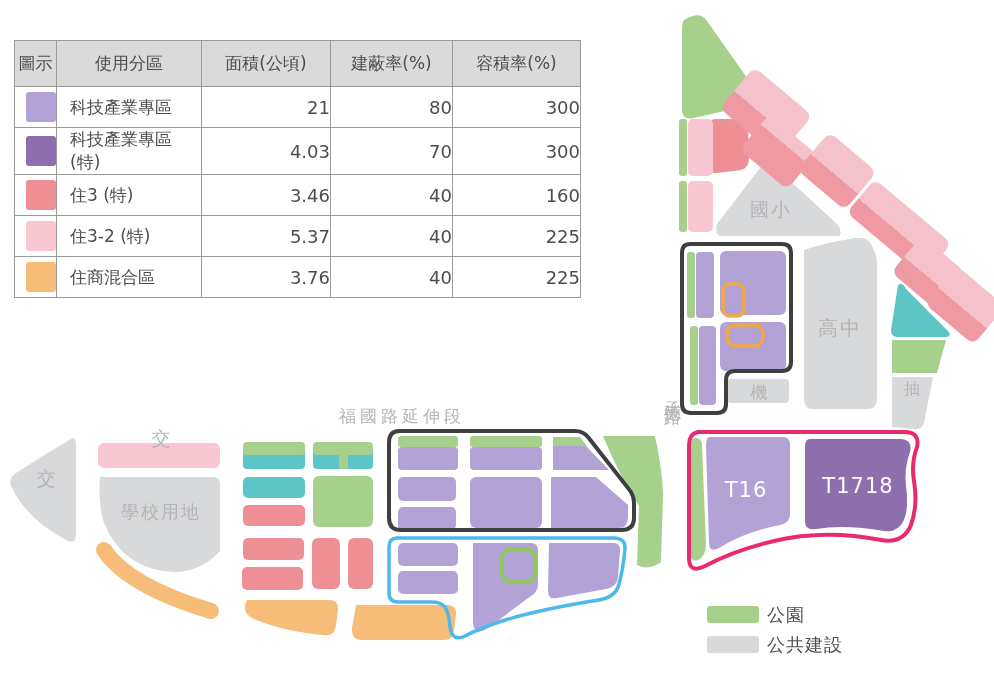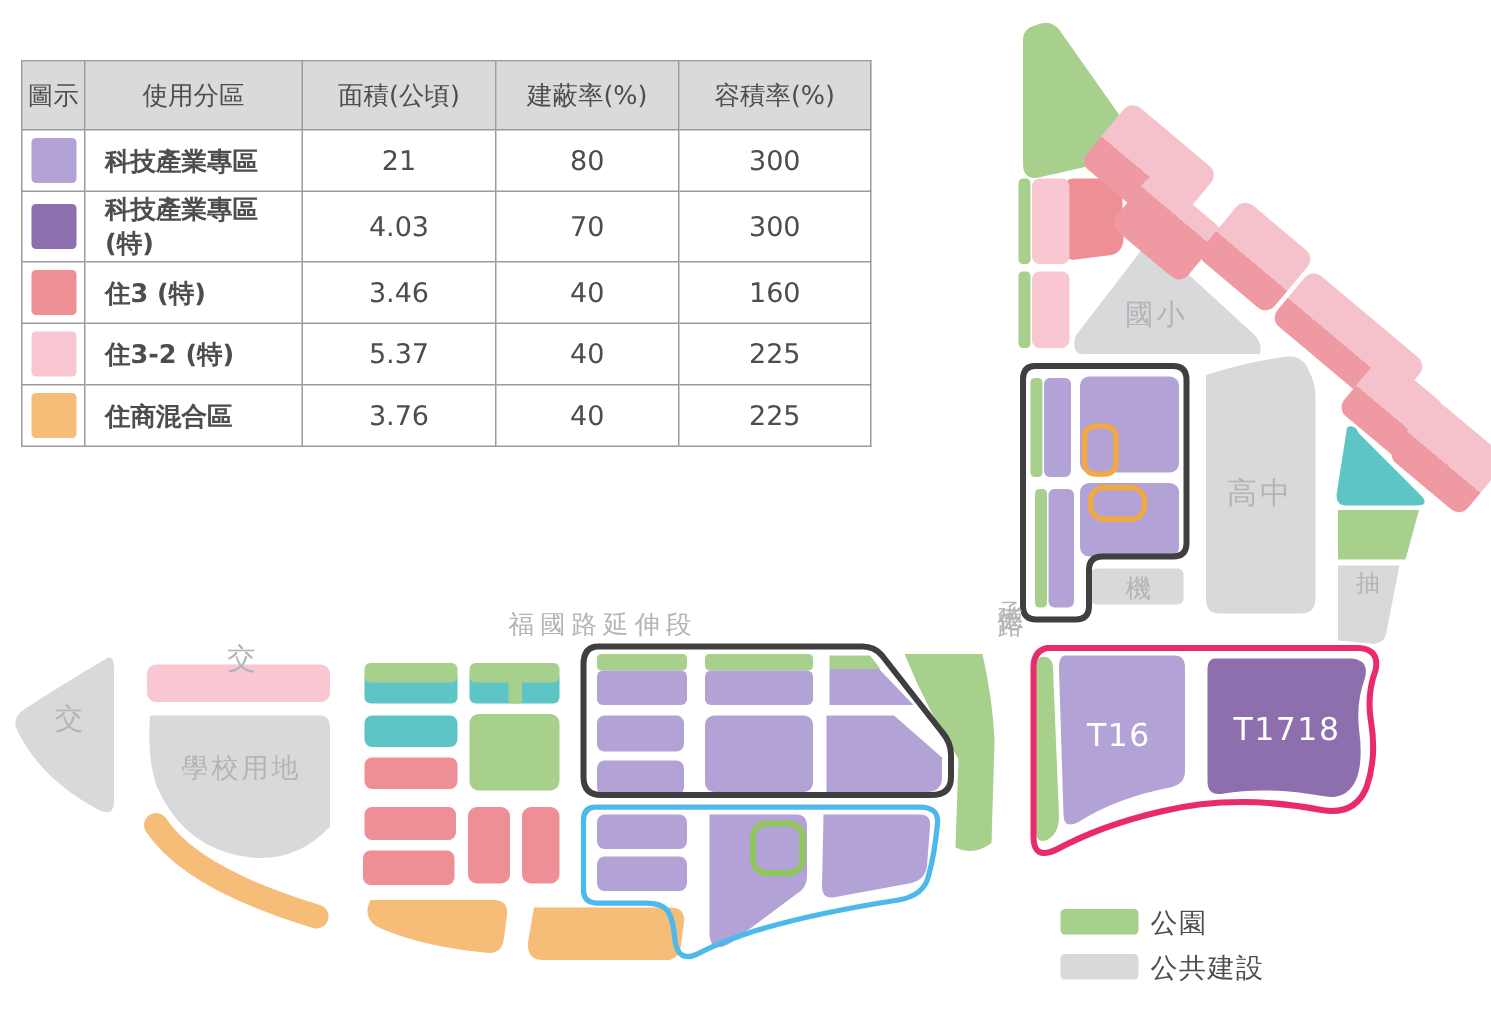--- a/index.html
+++ b/index.html
@@ -3,22 +3,22 @@
 <meta charset="utf-8">
 <style>
   html,body{margin:0;padding:0;background:#ffffff;}
   .stage{position:relative;width:994px;height:678px;background:#fff;overflow:hidden;
          font-family:"DejaVu Sans","Liberation Sans",sans-serif;}
   
   .table-wrap{position:absolute;left:14px;top:40px;width:566px;}
   table{border-collapse:collapse;table-layout:fixed;width:100%;color:#4d4d4d;}
   th,td{border:1.5px solid #9b9b9b;text-align:center;padding:0;}
   thead th{background:#dadada;height:45px;font-weight:normal;font-size:17px;}
-  tbody td{height:40px;font-size:18px;background:#fff;}
-  td.zone{text-align:left;padding-left:13px;font-size:17px;font-weight:bold;}
+  tbody td{height:40px;font-size:18px;background:#fff;text-align:right;}
+  td.zone{text-align:left;padding-left:13px;font-size:17px;}
   .swatch{display:inline-block;width:30px;height:30px;border-radius:3px;vertical-align:middle;}
   
   svg{position:absolute;left:0;top:0;}
   .maplabel{fill:#b3b4b6;}
   .vert{writing-mode:vertical-rl;}
 </style>
 </head>
 <body>
 
 <div class="stage">

